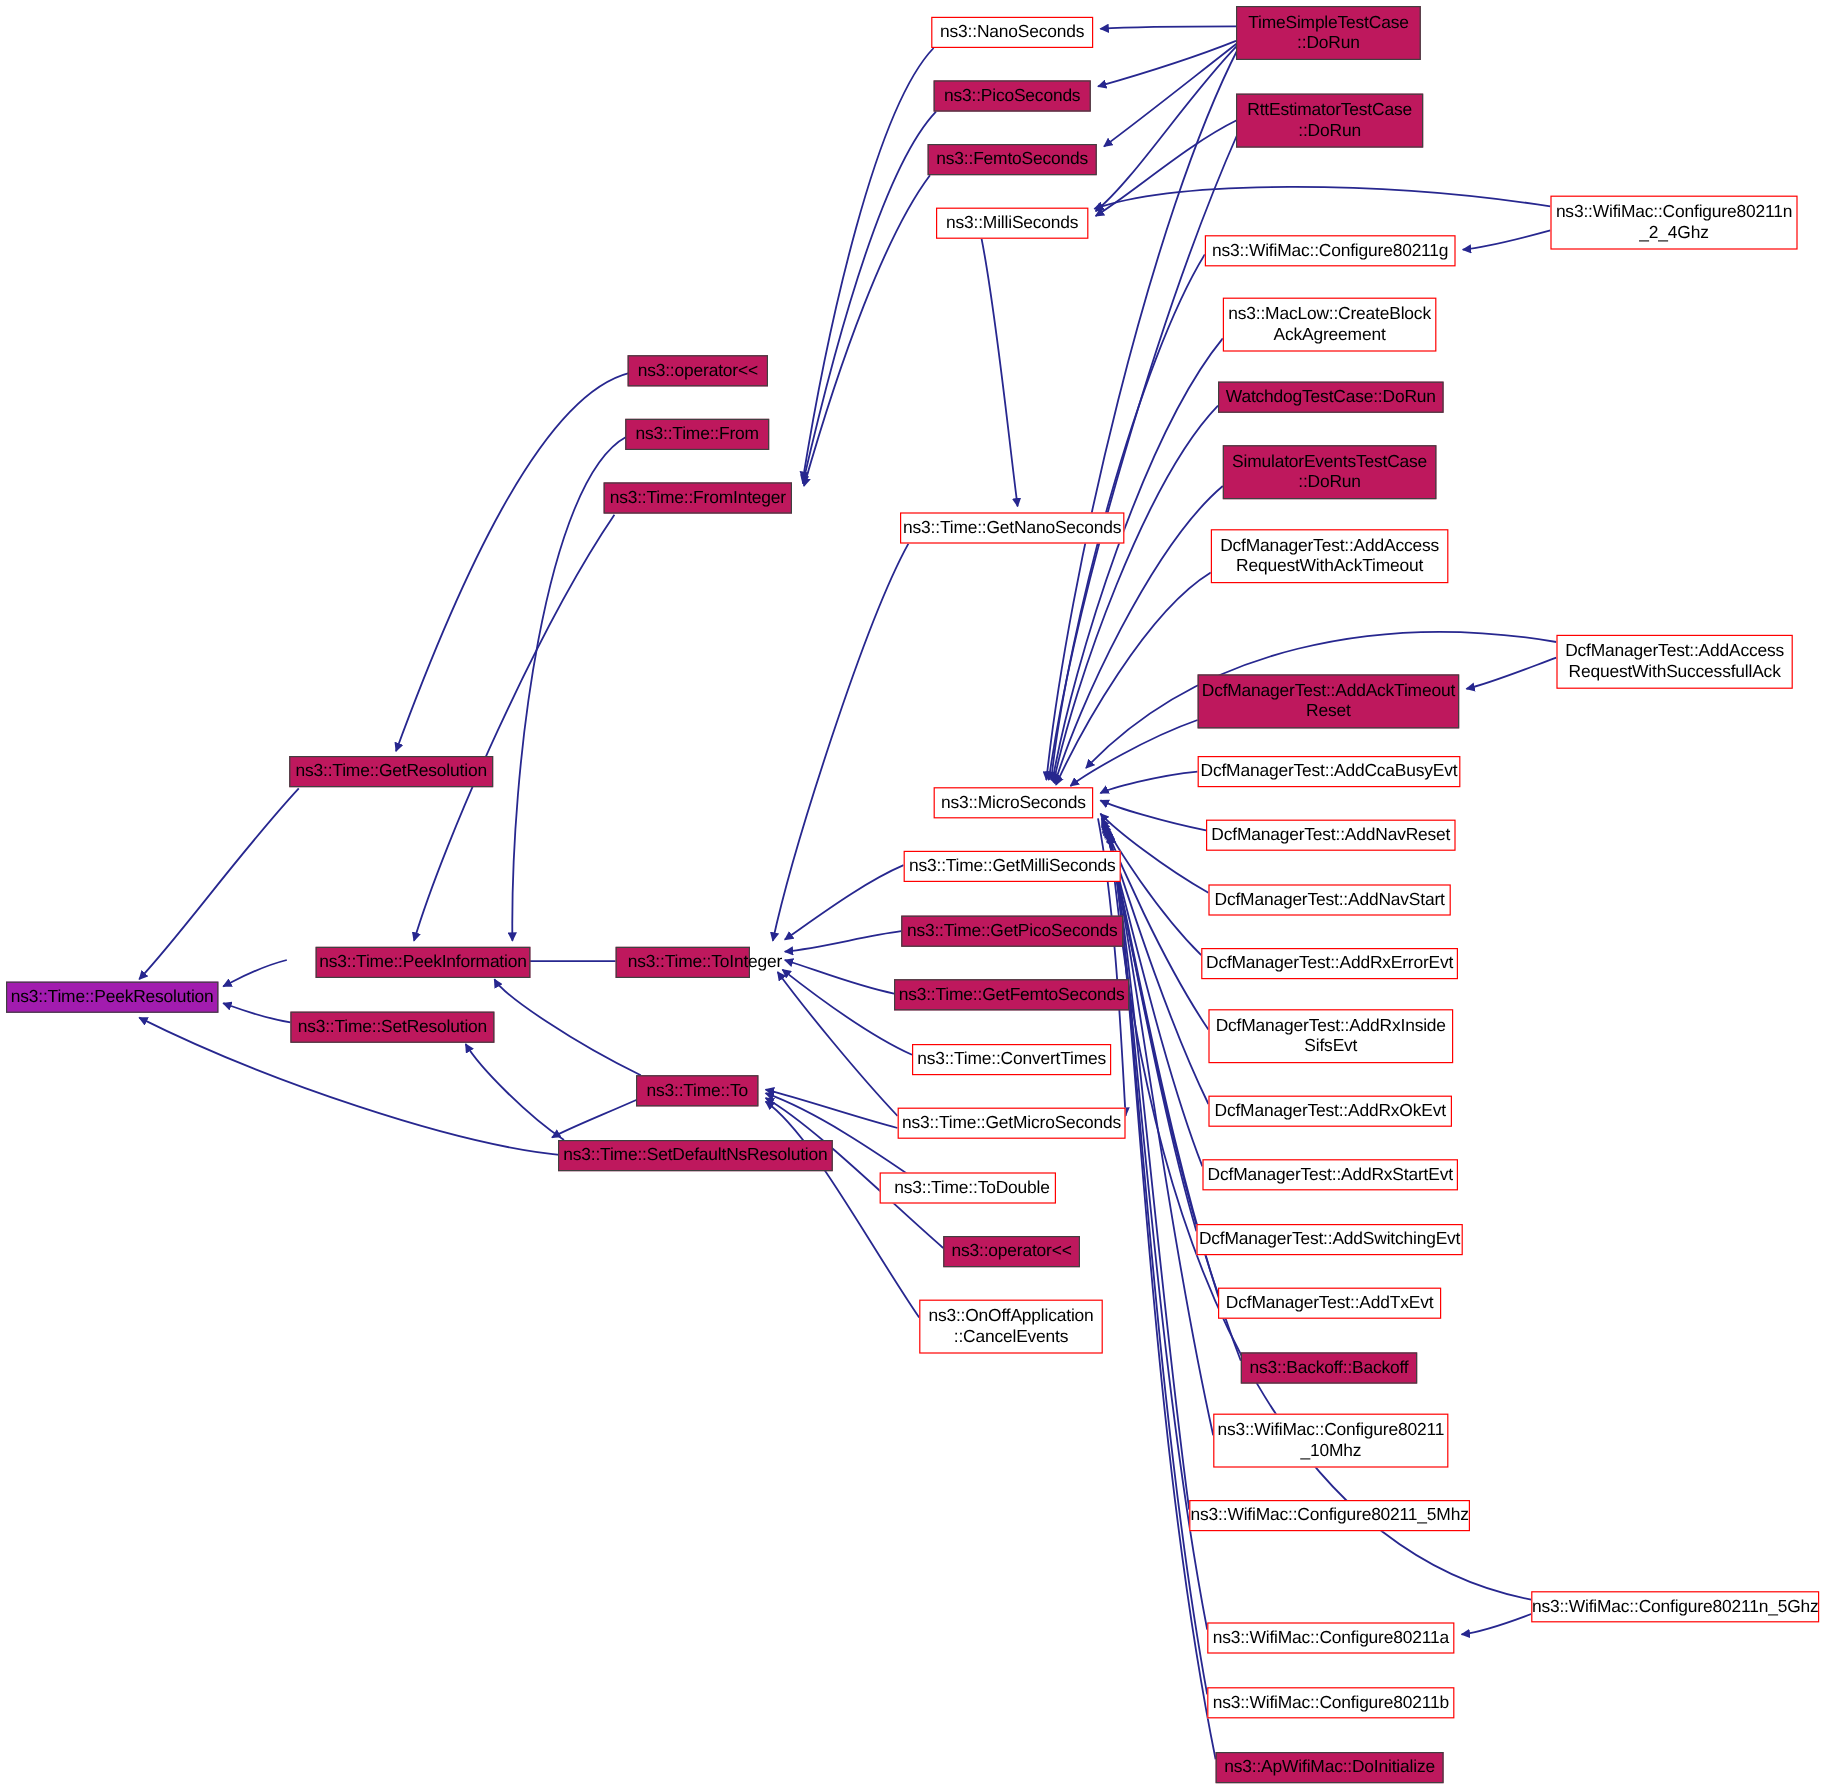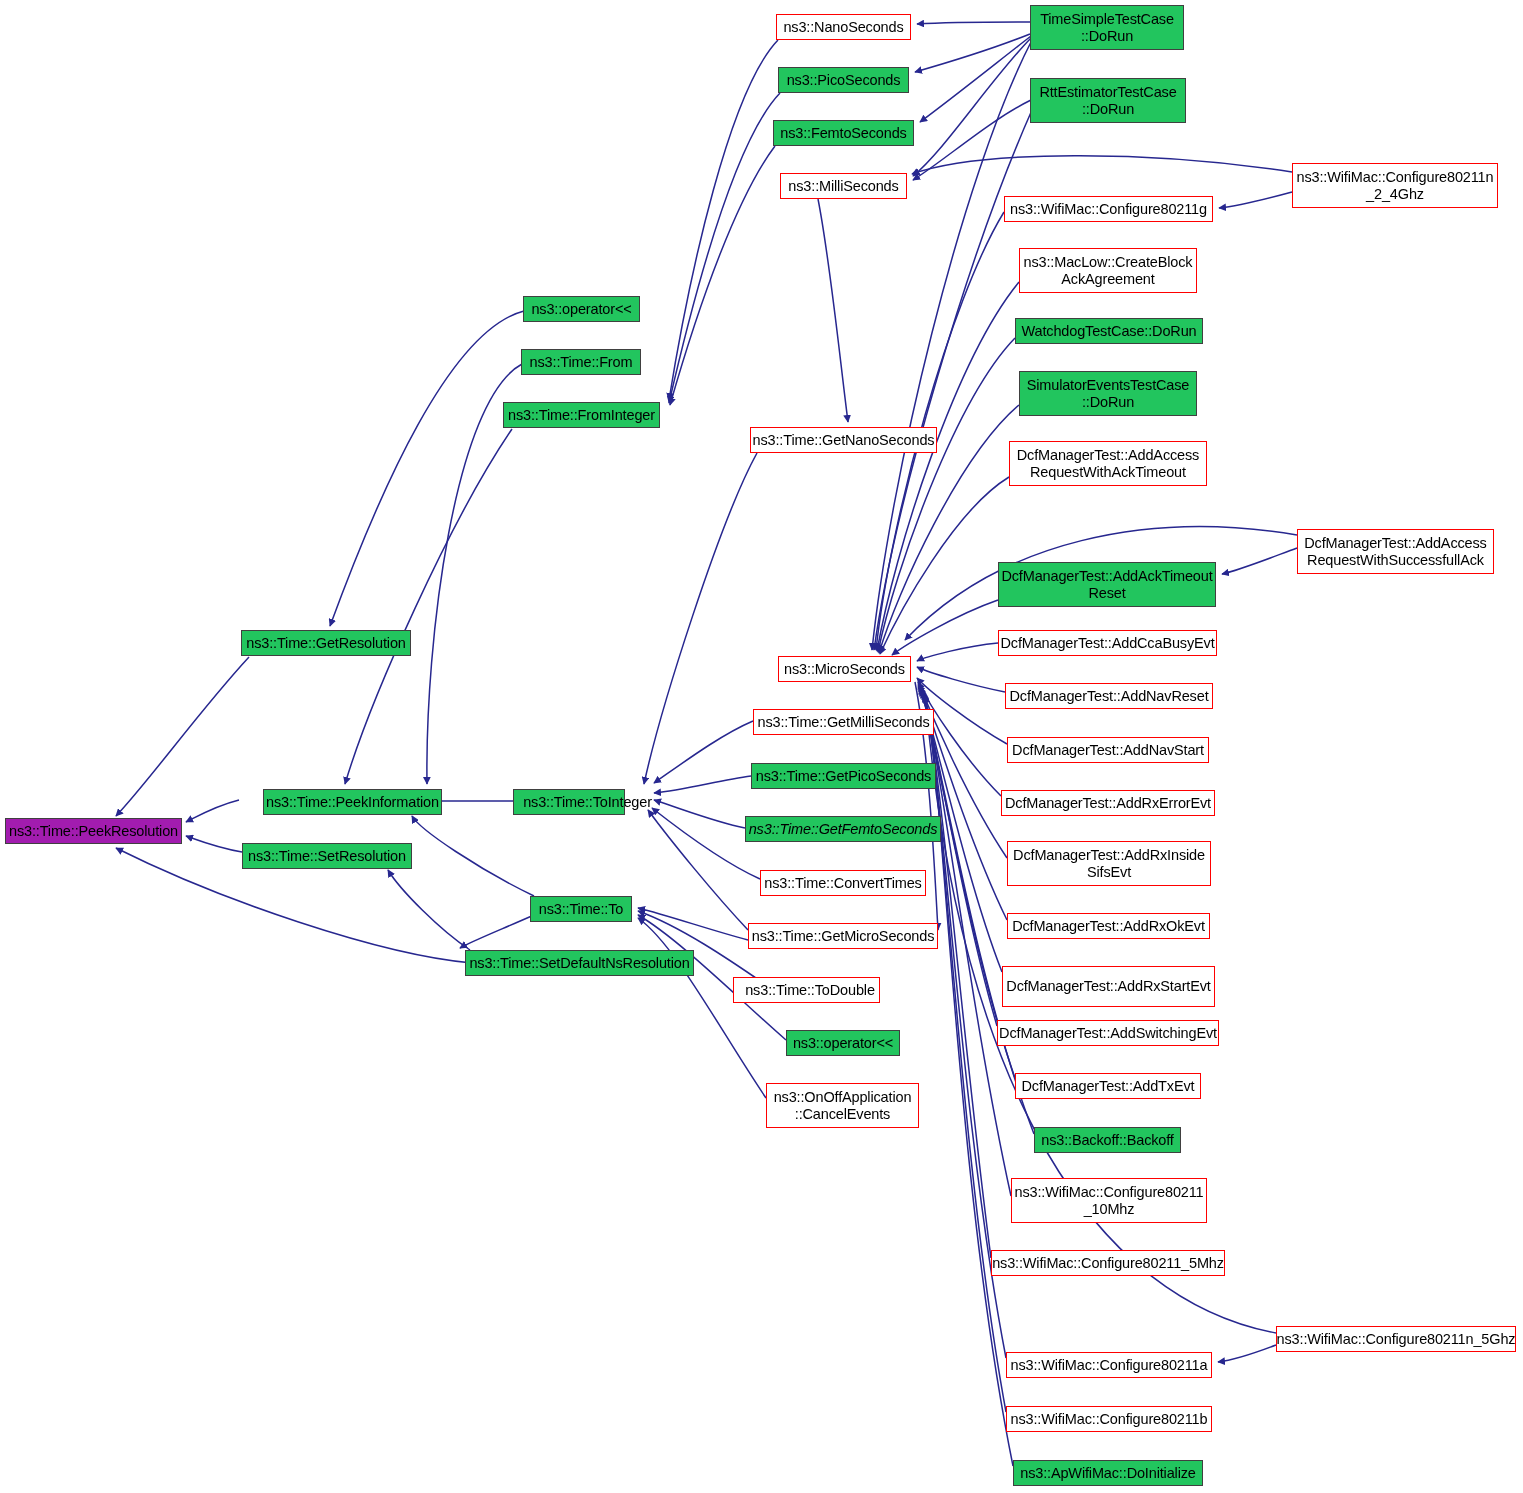--- a/index.html
+++ b/index.html
@@ -4,21 +4,21 @@
 <style>
   html,body{margin:0;padding:0;background:#ffffff;}
   body{font-family:"Liberation Sans","DejaVu Sans",sans-serif;}
   #graph-root{position:relative;width:1523px;height:1493px;background:#fff;overflow:hidden;}
   svg#edges{position:absolute;left:0;top:0;width:1523px;height:1493px;}
   .node{position:absolute;box-sizing:border-box;display:flex;align-items:center;
         justify-content:center;text-align:center;background:#fff;
         font-size:14.5px;line-height:1.12;color:#000;letter-spacing:-0.15px;
         white-space:pre-line;padding:1px 3px;}
   .node.gray{border:1.6px solid #404040;background:#a21caf;}
-  .node.black{border:1.6px solid #404040;background:#22c55e;text-align:center;}
+  .node.black{border:1.6px solid #404040;background:#be185d;text-align:center;}
   .node.red{border:1.6px solid #ff0000;background:#ffffff;}
 </style>
 </head>
 <body>
 
 <div id="graph-root">
   <svg id="edges" viewBox="0 0 1523 1493" xmlns="http://www.w3.org/2000/svg">
     <defs>
       <marker id="ah" viewBox="0 0 10 10" refX="9" refY="5" markerWidth="5.2" markerHeight="5.2" orient="auto-start-reverse">
         <path d="M 0 0 L 10 5 L 0 10 z" fill="#27278f"></path>
@@ -99,21 +99,21 @@
       <div class="node black" style="left: 513px; top: 789px; width: 112px; height: 26px; padding-left: 40px;">ns3::Time::ToInteger</div>
       <div class="node black" style="left: 530px; top: 896px; width: 102px; height: 26px;">ns3::Time::To</div>
       <div class="node red" style="left: 776px; top: 14px; width: 135px; height: 26px;">ns3::NanoSeconds</div>
       <div class="node black" style="left: 778px; top: 67px; width: 131px; height: 26px;">ns3::PicoSeconds</div>
       <div class="node black" style="left: 773px; top: 120px; width: 141px; height: 26px;">ns3::FemtoSeconds</div>
       <div class="node red" style="left: 780px; top: 173px; width: 127px; height: 26px;">ns3::MilliSeconds</div>
       <div class="node red" style="left: 750px; top: 427px; width: 187px; height: 26px;">ns3::Time::GetNanoSeconds</div>
       <div class="node red" style="left: 778px; top: 656px; width: 133px; height: 26px;">ns3::MicroSeconds</div>
       <div class="node red" style="left: 753px; top: 709px; width: 181px; height: 26px;">ns3::Time::GetMilliSeconds</div>
       <div class="node black" style="left: 751px; top: 763px; width: 185px; height: 26px;">ns3::Time::GetPicoSeconds</div>
-      <div class="node black" style="left: 745px; top: 816px; width: 196px; height: 26px; font-style: italic;">ns3::Time::GetFemtoSeconds</div>
+      <div class="node black" style="left: 745px; top: 816px; width: 196px; height: 26px;">ns3::Time::GetFemtoSeconds</div>
       <div class="node red" style="left: 760px; top: 870px; width: 166px; height: 26px;">ns3::Time::ConvertTimes</div>
       <div class="node red" style="left: 748px; top: 923px; width: 190px; height: 26px;">ns3::Time::GetMicroSeconds</div>
       <div class="node red" style="left: 733px; top: 977px; width: 147px; height: 26px; padding-left: 10px;">ns3::Time::ToDouble</div>
       <div class="node black" style="left: 786px; top: 1030px; width: 114px; height: 26px;">ns3::operator&lt;&lt;</div>
       <div class="node red" style="left: 766px; top: 1083px; width: 153px; height: 45px;">ns3::OnOffApplication
 ::CancelEvents</div>
       <div class="node black" style="left: 1030px; top: 5px; width: 154px; height: 45px;">TimeSimpleTestCase
 ::DoRun</div>
       <div class="node black" style="left: 1030px; top: 78px; width: 156px; height: 45px;">RttEstimatorTestCase
 ::DoRun</div>
@@ -131,21 +131,21 @@
 RequestWithSuccessfullAck</div>
       <div class="node black" style="left: 998px; top: 562px; width: 218px; height: 45px;">DcfManagerTest::AddAckTimeout
 Reset</div>
       <div class="node red" style="left: 998px; top: 630px; width: 219px; height: 26px;">DcfManagerTest::AddCcaBusyEvt</div>
       <div class="node red" style="left: 1005px; top: 683px; width: 208px; height: 26px;">DcfManagerTest::AddNavReset</div>
       <div class="node red" style="left: 1007px; top: 737px; width: 202px; height: 26px;">DcfManagerTest::AddNavStart</div>
       <div class="node red" style="left: 1001px; top: 790px; width: 214px; height: 26px;">DcfManagerTest::AddRxErrorEvt</div>
       <div class="node red" style="left: 1007px; top: 841px; width: 204px; height: 45px;">DcfManagerTest::AddRxInside
 SifsEvt</div>
       <div class="node red" style="left: 1007px; top: 913px; width: 203px; height: 26px;">DcfManagerTest::AddRxOkEvt</div>
-      <div class="node red" style="left: 1002px; top: 966px; width: 213px; height: 41px;">DcfManagerTest::AddRxStartEvt</div>
+      <div class="node red" style="left: 1002px; top: 966px; width: 213px; height: 26px;">DcfManagerTest::AddRxStartEvt</div>
       <div class="node red" style="left: 997px; top: 1020px; width: 222px; height: 26px;">DcfManagerTest::AddSwitchingEvt</div>
       <div class="node red" style="left: 1015px; top: 1073px; width: 186px; height: 26px;">DcfManagerTest::AddTxEvt</div>
       <div class="node black" style="left: 1034px; top: 1127px; width: 147px; height: 26px;">ns3::Backoff::Backoff</div>
       <div class="node red" style="left: 1011px; top: 1178px; width: 196px; height: 45px;">ns3::WifiMac::Configure80211
 _10Mhz</div>
       <div class="node red" style="left: 991px; top: 1250px; width: 234px; height: 26px;">ns3::WifiMac::Configure80211_5Mhz</div>
       <div class="node red" style="left: 1276px; top: 1326px; width: 240px; height: 26px;">ns3::WifiMac::Configure80211n_5Ghz</div>
       <div class="node red" style="left: 1006px; top: 1352px; width: 206px; height: 26px;">ns3::WifiMac::Configure80211a</div>
       <div class="node red" style="left: 1006px; top: 1406px; width: 206px; height: 26px;">ns3::WifiMac::Configure80211b</div>
       <div class="node black" style="left: 1013px; top: 1460px; width: 190px; height: 26px;">ns3::ApWifiMac::DoInitialize</div>

